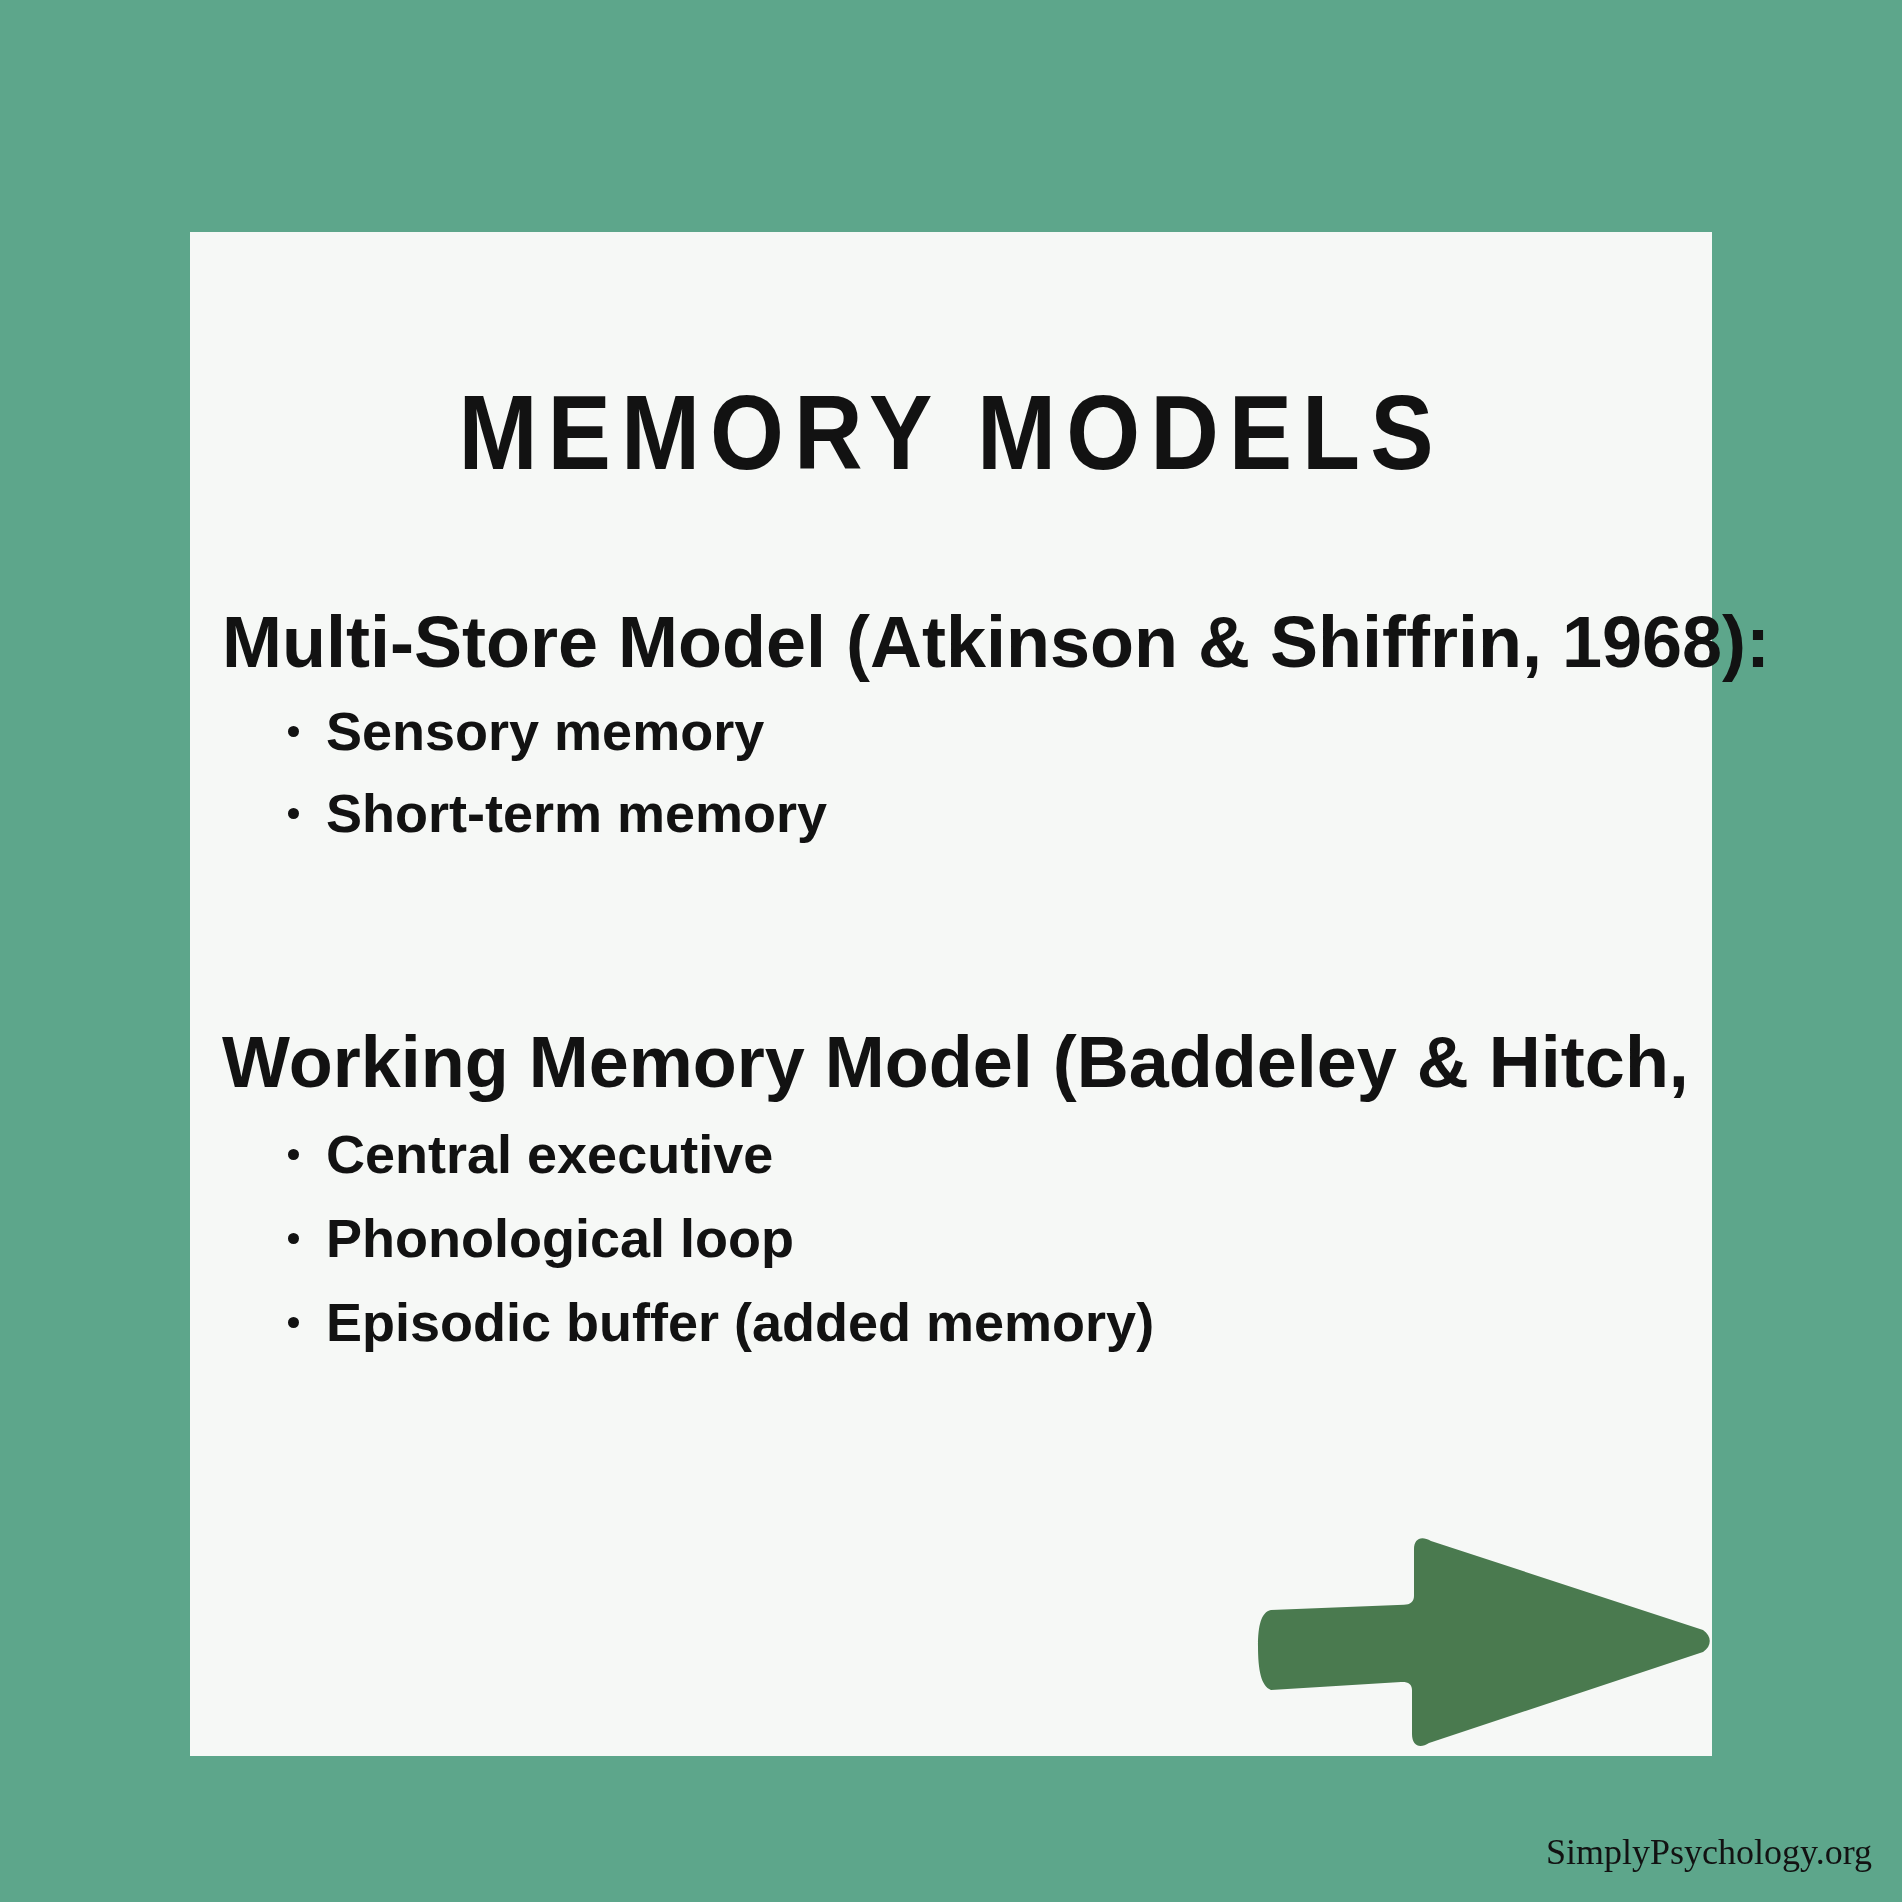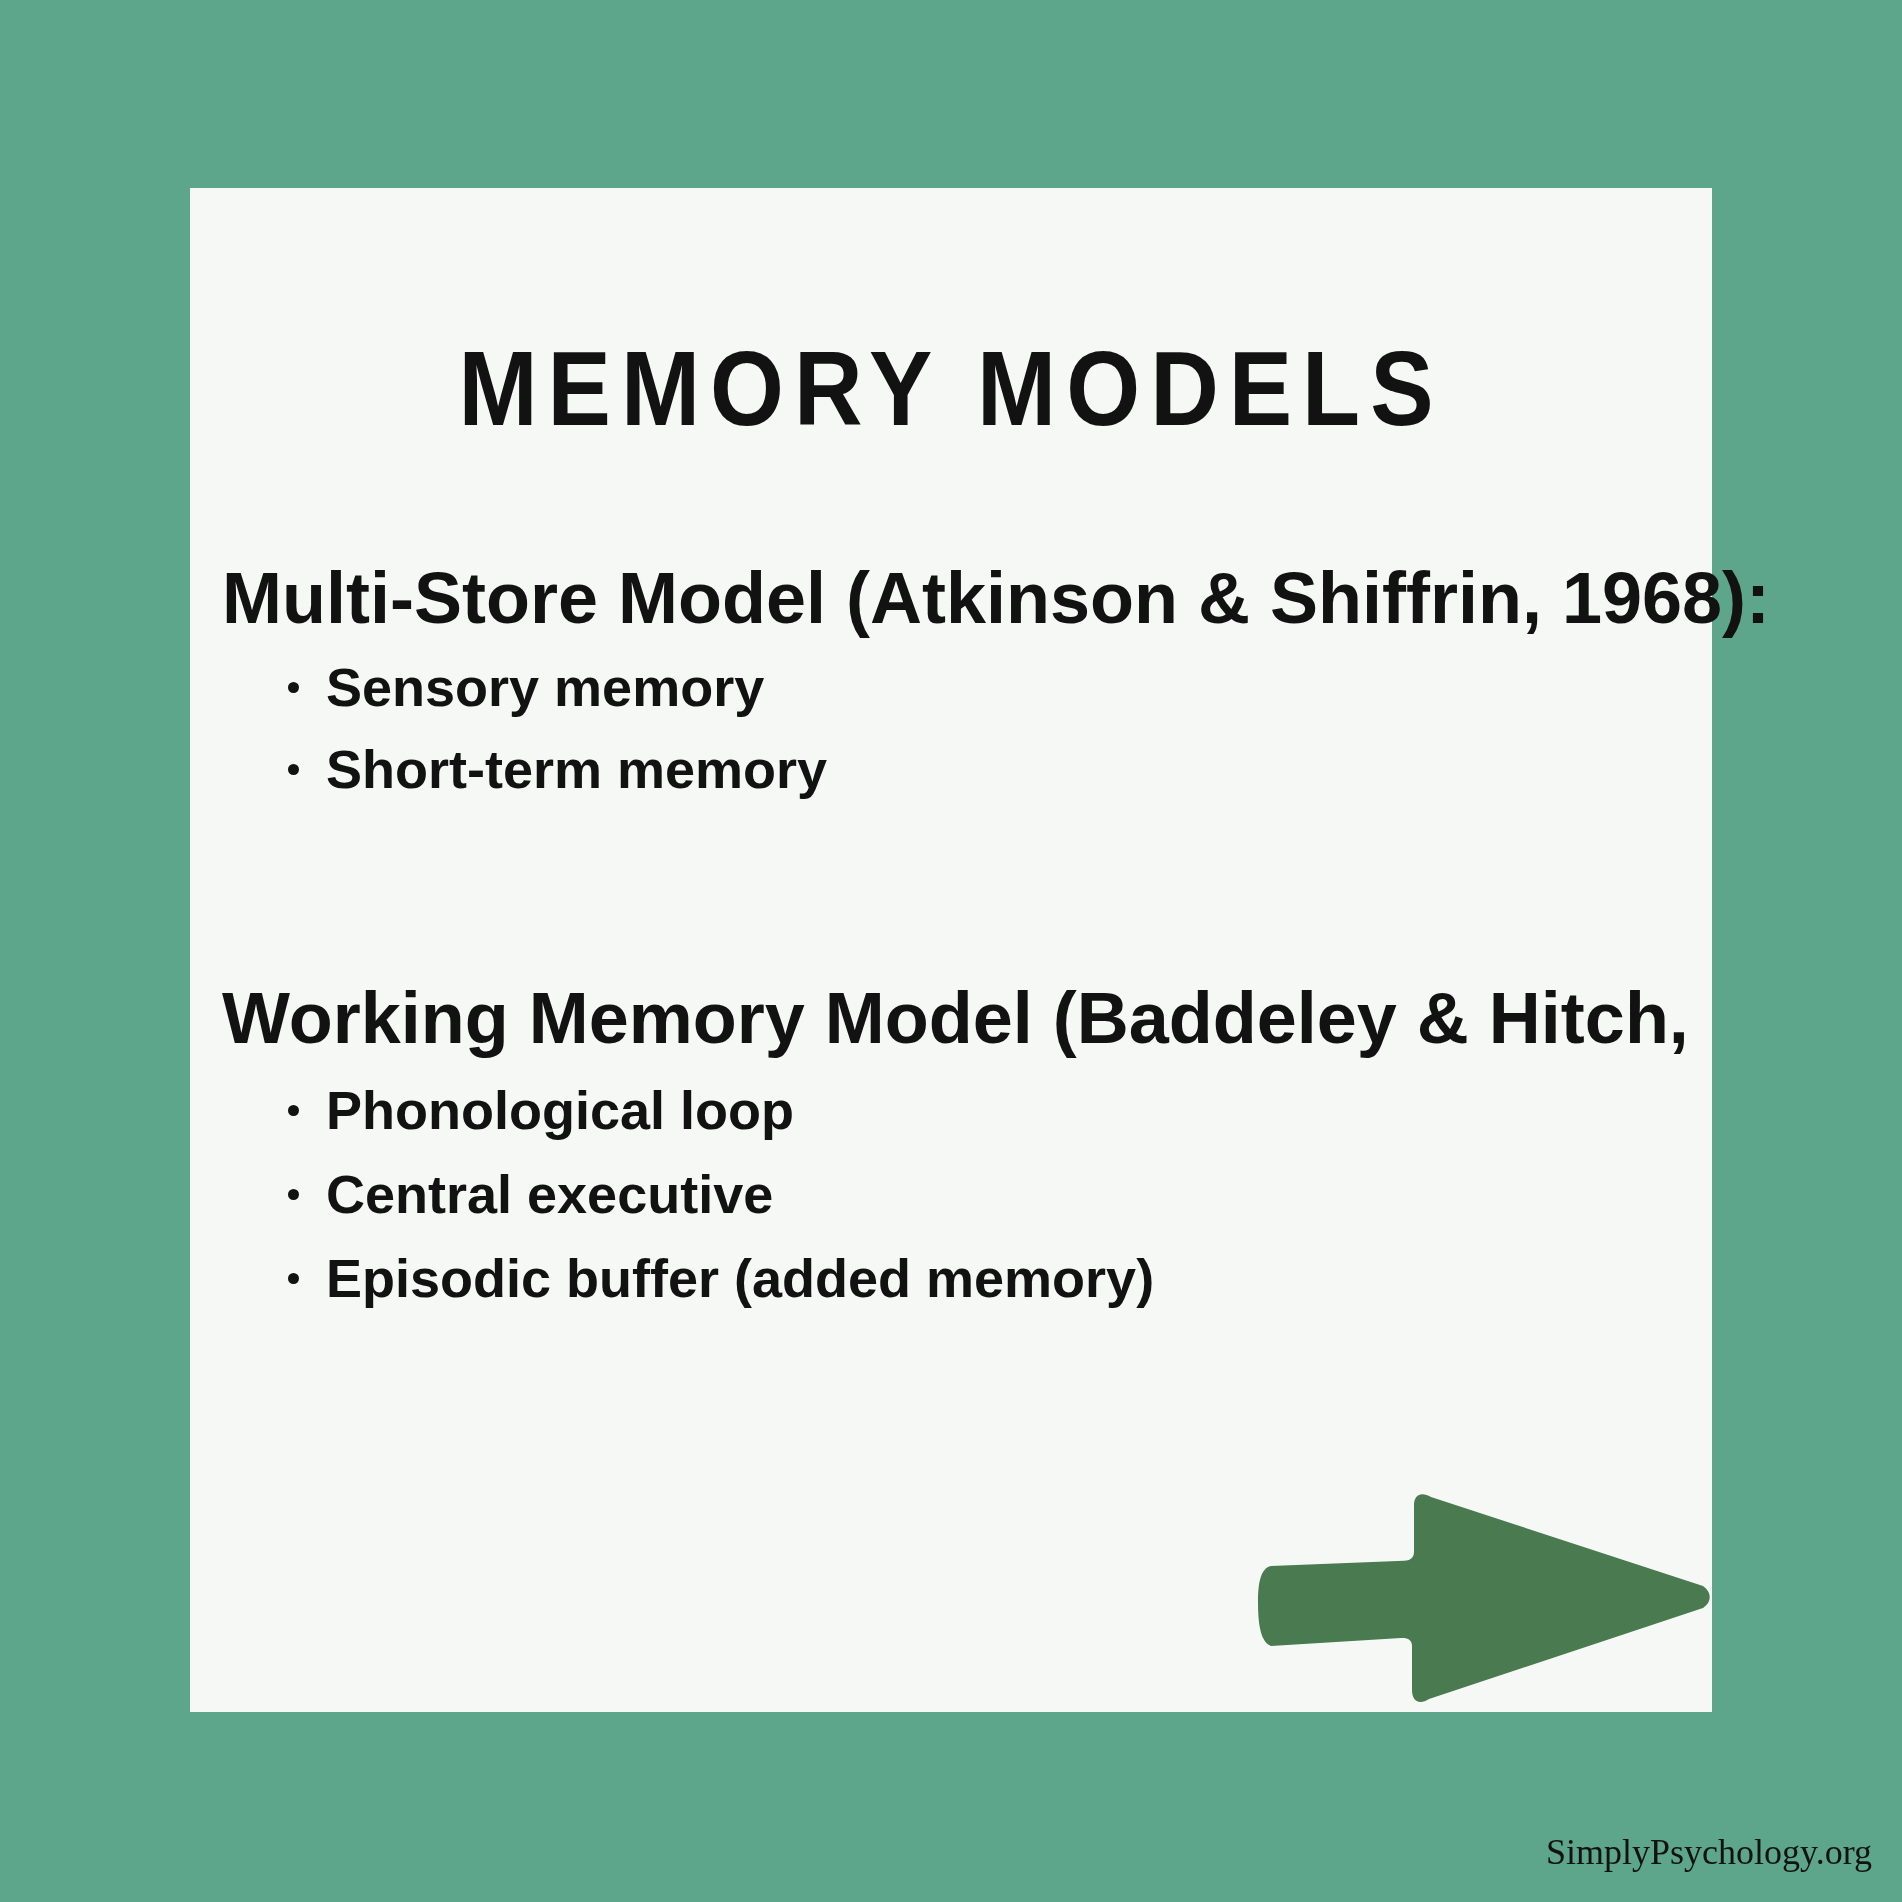--- a/index.html
+++ b/index.html
@@ -10,21 +10,21 @@
   }
   html,body{margin:0;padding:0;}
   body{
     width:1902px;height:1902px;
     background:var(--bg);
     font-family:"Liberation Sans", sans-serif;
     color:var(--ink);
     position:relative;
     overflow:hidden;
   }
-  .canvas{position:absolute;inset:0;}
+  .canvas{position:absolute;inset:0;margin-top:44px;}
   .card{
     position:absolute;
     left:190px;top:188px;
     width:1522px;height:1524px;
     background:var(--card);
   }
   .title{
     position:absolute;
     top:150px;left:0;width:100%;
     text-align:center;
@@ -111,22 +111,22 @@
         <li><span>Sensory memory</span></li>
         <li><span>Short-term memory</span></li>
       </ul>
     </div>
 
     <div class="section section-2">
       <h2>
         <span class="hline">Working Memory Model (Baddeley &amp; Hitch,</span>
       </h2>
       <ul class="bullets">
+        <li><span>Central executive</span></li>
         <li><span>Phonological loop</span></li>
-        <li><span>Central executive</span></li>
         <li><span>Episodic buffer (added memory)</span></li>
       </ul>
     </div>
 
     <div class="arrow-wrap">
       <svg viewBox="0 0 460 222" xmlns="http://www.w3.org/2000/svg">
         <path fill="var(--arrow)" d="M16,78
           C6,80 3,94 3,114
           C3,138 6,154 16,158
           L146,150

